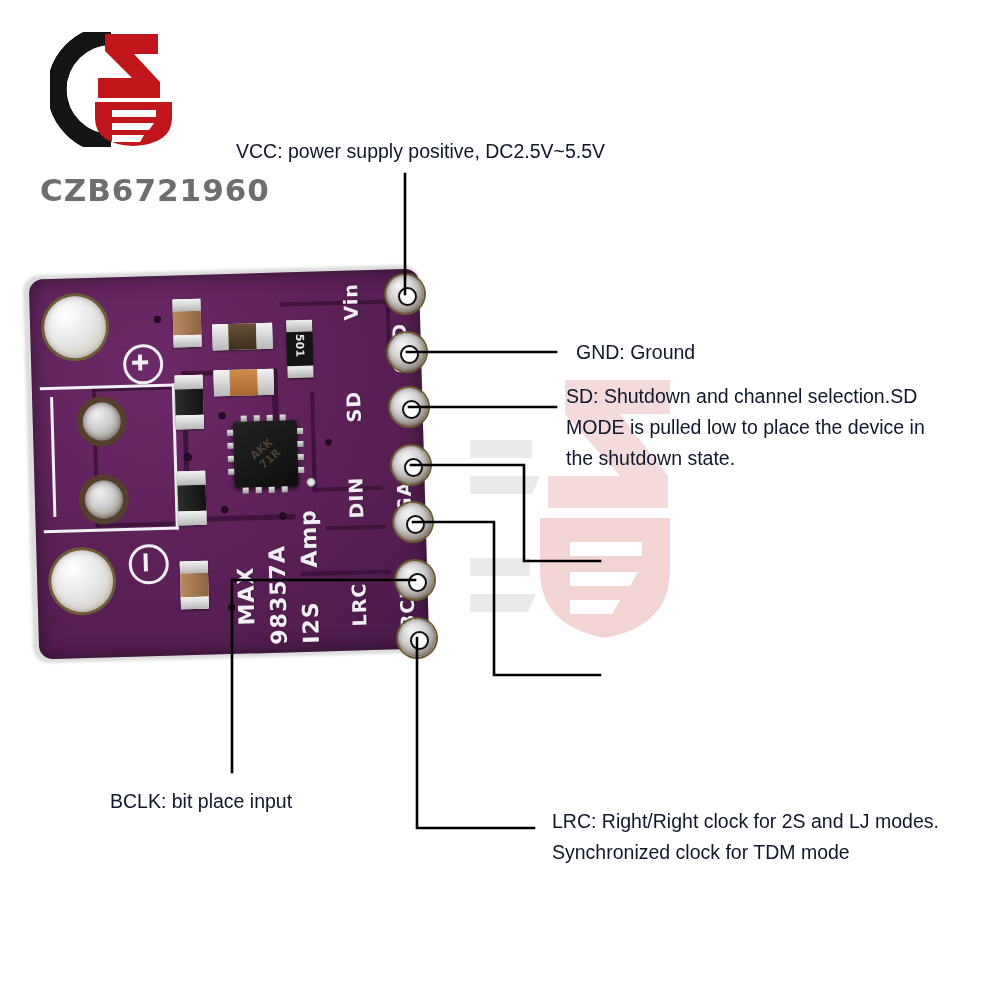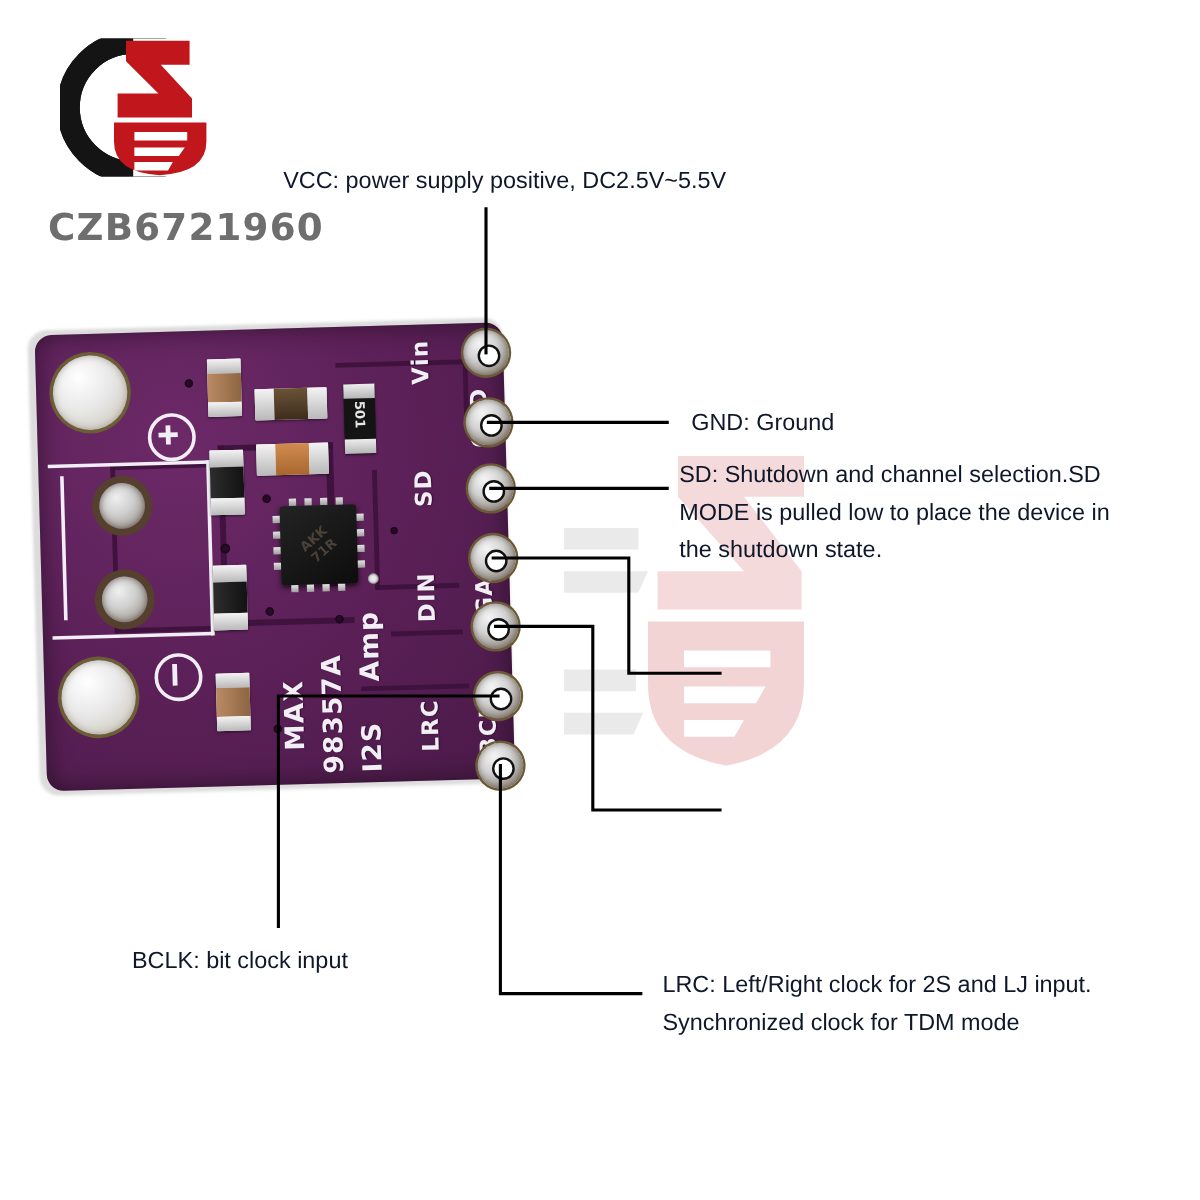--- a/index.html
+++ b/index.html
@@ -302,17 +302,17 @@
 
       <path d="M417 638 L417 828 L534 828"></path>
     </g>
   </svg>
 
   <div class="callout" style="left:236px;top:136px;width:470px;">VCC: power supply positive, DC2.5V~5.5V</div>
   <div class="callout" style="left:576px;top:337px;width:300px;">GND: Ground</div>
   <div class="callout" style="left:566px;top:381px;width:420px;">SD: Shutdown and channel selection.SD
 MODE is pulled low to place the device in
 the shutdown state.</div>
-  <div class="callout" style="left:110px;top:786px;width:330px;">BCLK: bit clock input</div>
-  <div class="callout" style="left:552px;top:806px;width:440px;">LRC: Left/Right clock for 2S and LJ input.
+  <div class="callout" style="left:110px;top:786px;width:330px;">BCLK: bit place input</div>
+  <div class="callout" style="left:552px;top:806px;width:440px;">LRC: Right/Right clock for 2S and LJ modes.
 Synchronized clock for TDM mode</div>
 
 </div>
 
 </body></html>

